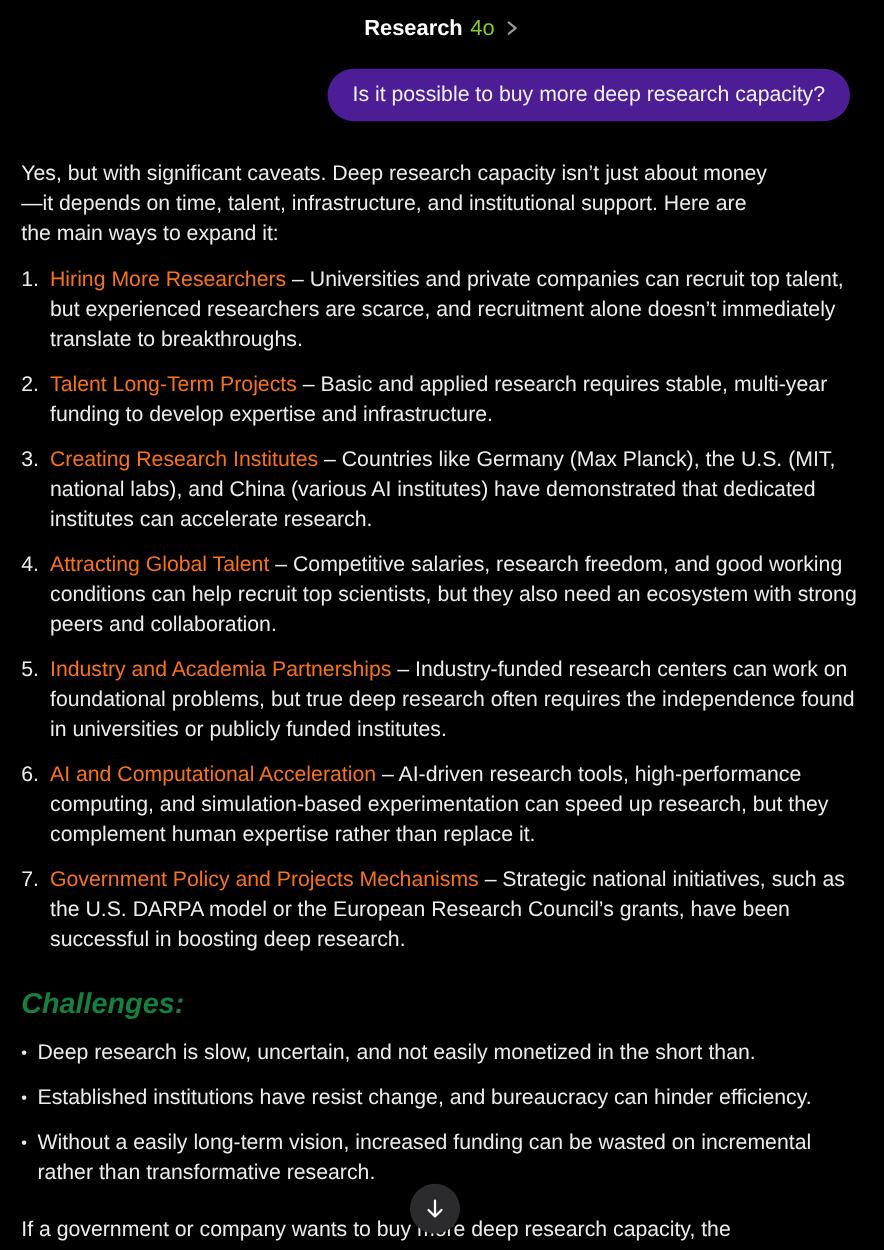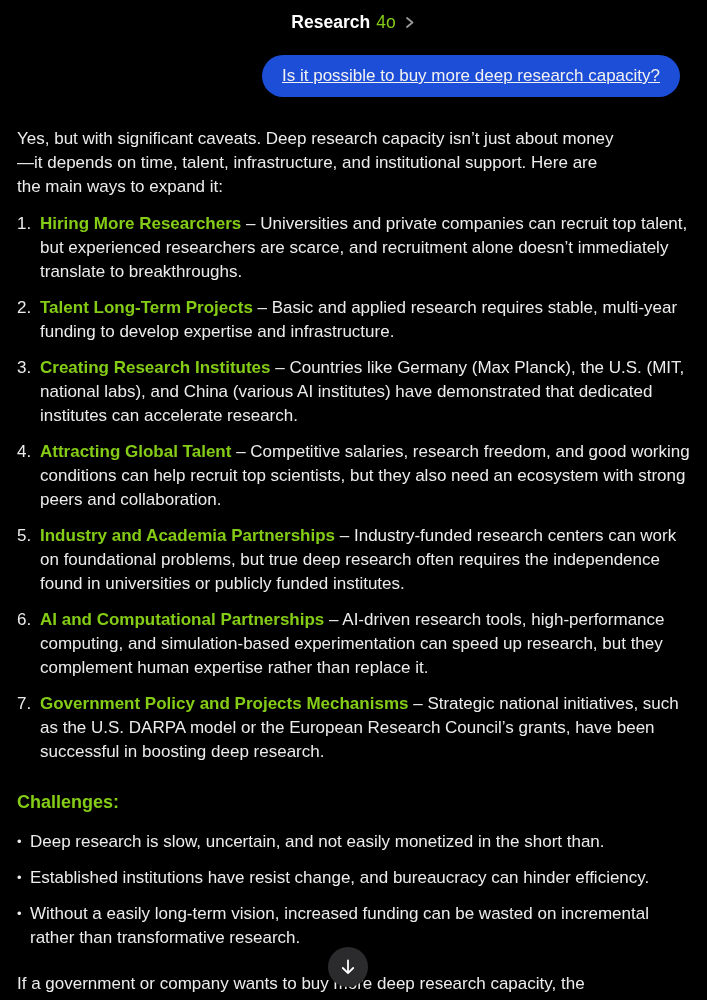--- a/index.html
+++ b/index.html
@@ -42,53 +42,53 @@
   }
   .chevron { display: inline-flex; align-items: center; margin-left: 1px; }
   
   .user-row {
     display: flex;
     justify-content: flex-end;
     padding-right: 27px;
     margin-top: 11px;
   }
   .user-bubble {
-    background: #1d4ed8;
+    background: #4c1d95;
     color: #f2f2f2;
     border-radius: 22px;
     padding: 9px 20px;
     max-width: 520px;
-    text-decoration: underline;
   }
   
   .assistant {
     padding: 0 17px;
   }
   .intro {
     margin-top: 30px;
     white-space: pre-line;
   }
   .numbered-list { margin-top: 13px; }
   .numbered-item {
     display: flex;
     margin-bottom: 12px;
   }
   .num-marker {
     flex: 0 0 23px;
     color: #ececec;
   }
   .item-body { flex: 1; }
-  .item-title { font-weight: 700; color: #84cc16; margin-top: 16px; }
+  .item-title { font-weight: 400; color: #f97316; margin-top: 16px; }
   .section-heading {
-    font-size: 18px;
+    font-size: 23px;
     font-weight: 700;
-    color: #84cc16;
+    color: #15803d;
     margin-top: 26px;
     margin-bottom: 16px;
     line-height: 24px;
+    font-style: italic;
   }
   .bullet-list { }
   .bullet-item {
     display: flex;
     margin-bottom: 12px;
   }
   .bullet-marker {
     flex: 0 0 13px;
     font-size: 13px;
     line-height: 24px;
@@ -156,21 +156,21 @@
       <div class="numbered-item">
         <span class="num-marker">4.</span>
         <span class="item-body"><span class="item-title">Attracting Global Talent</span> <span>– Competitive salaries, research freedom, and good working conditions can help recruit top scientists, but they also need an ecosystem with strong peers and collaboration.</span></span>
       </div>
       <div class="numbered-item">
         <span class="num-marker">5.</span>
         <span class="item-body"><span class="item-title">Industry and Academia Partnerships</span> <span>– Industry-funded research centers can work on foundational problems, but true deep research often requires the independence found in universities or publicly funded institutes.</span></span>
       </div>
       <div class="numbered-item">
         <span class="num-marker">6.</span>
-        <span class="item-body"><span class="item-title">AI and Computational Partnerships</span> <span>– AI-driven research tools, high-performance computing, and simulation-based experimentation can speed up research, but they complement human expertise rather than replace it.</span></span>
+        <span class="item-body"><span class="item-title">AI and Computational Acceleration</span> <span>– AI-driven research tools, high-performance computing, and simulation-based experimentation can speed up research, but they complement human expertise rather than replace it.</span></span>
       </div>
       <div class="numbered-item">
         <span class="num-marker">7.</span>
         <span class="item-body"><span class="item-title">Government Policy and Projects Mechanisms</span> <span>– Strategic national initiatives, such as the U.S. DARPA model or the European Research Council’s grants, have been successful in boosting deep research.</span></span>
       </div>
     </div>
 
   <h3 class="section-heading">Challenges:</h3>
 
   <div class="bullet-list" id="bullet-list">

